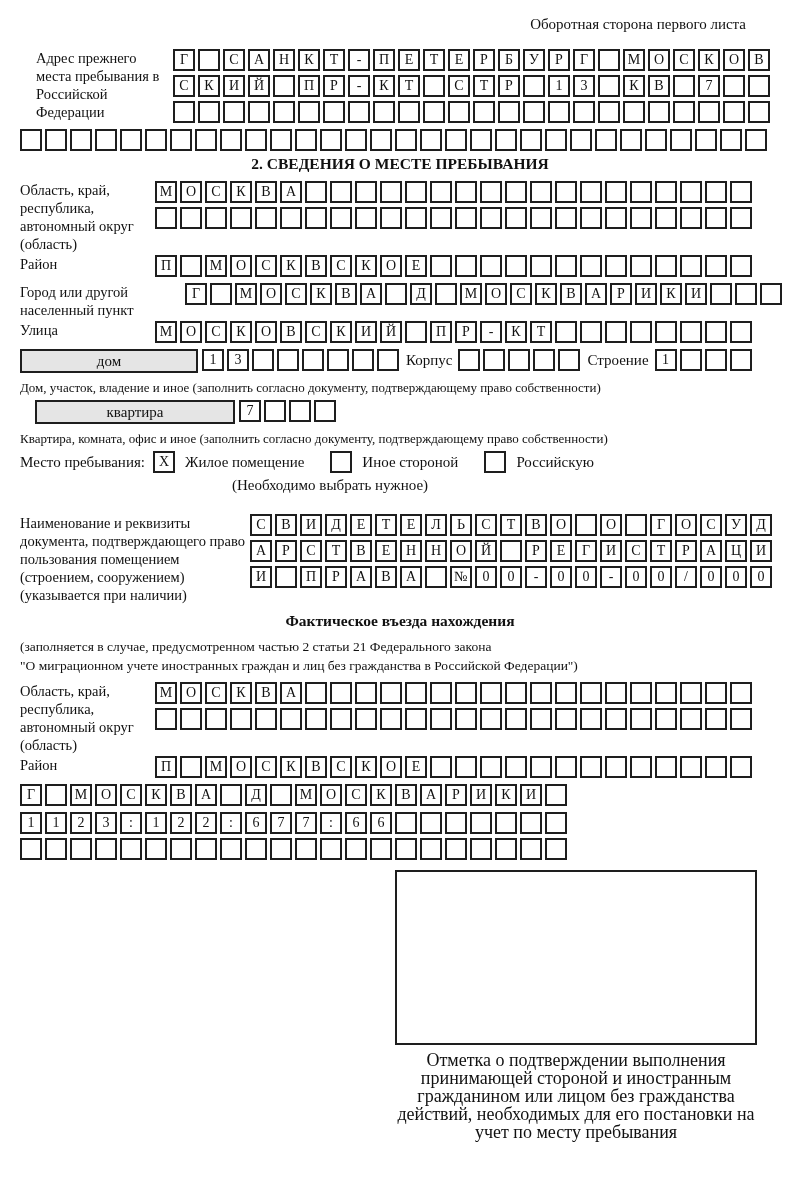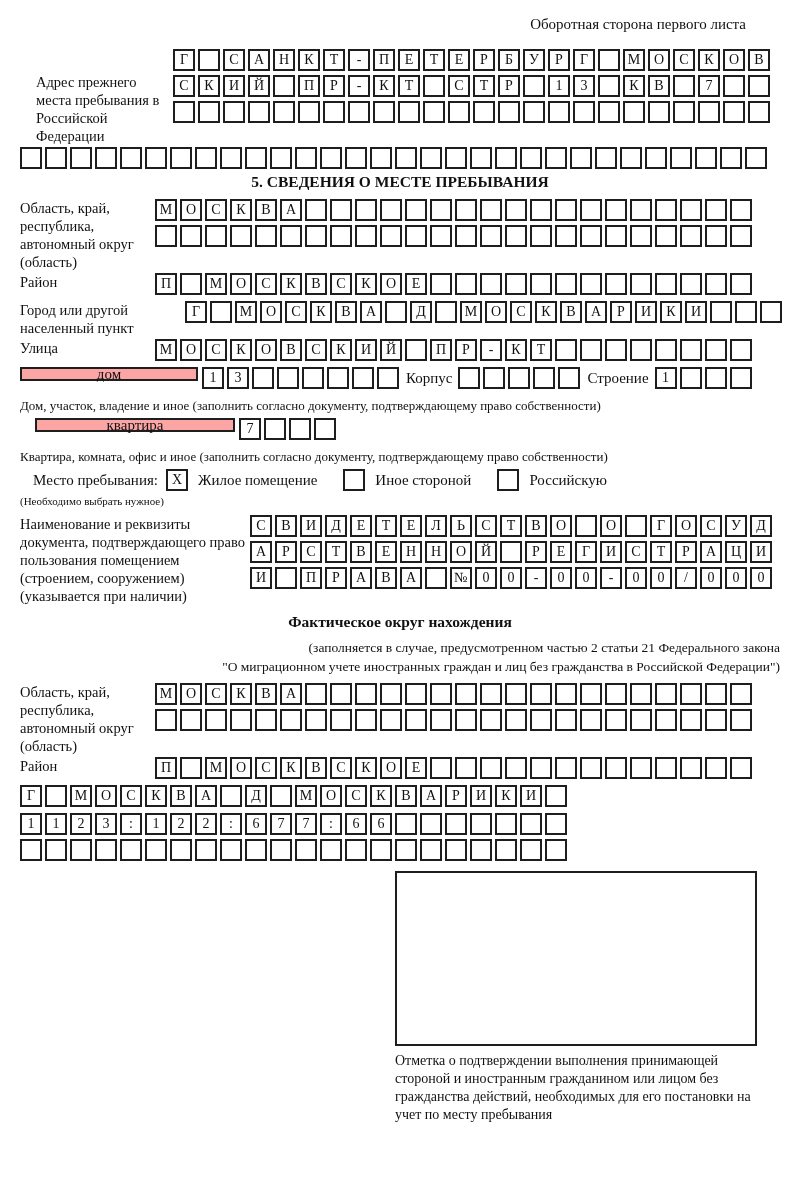--- a/index.html
+++ b/index.html
@@ -10,21 +10,21 @@
   }
   .page{padding:16px 20px;position:relative;}
   .header-note{
     text-align:right;font-size:15px;padding-right:34px;margin-bottom:16px;
   }
   
   .frow{display:flex;align-items:flex-start;margin-bottom:2px;}
   .flabel{
     width:135px;flex-shrink:0;font-size:14.5px;line-height:18px;
   }
-  .flabel.indent{width:153px;padding-left:16px;box-sizing:border-box;margin-top:24px;}
+  .flabel.indent{width:153px;padding-left:16px;box-sizing:border-box;}
   .flabel.w165{width:165px;}
   .flabel.w192{width:192px;}
   .flabel.w230{width:230px;}
   .cellgroup{display:flex;flex-direction:column;}
   .cells{display:flex;margin-bottom:4px;}
   .cell{
     width:22px;height:22px;box-sizing:border-box;flex-shrink:0;
     border:2px solid #1e1e1e;margin-right:3px;background:#fff;
     display:flex;align-items:center;justify-content:center;
     font-size:14px;line-height:1;
@@ -33,47 +33,47 @@
   .note{
     font-size:13px;line-height:17px;text-align:center;margin-bottom:4px;
   }
   .note.left-pad{padding-left:0;text-align:left;}
   .sec-title{
     font-size:15.5px;font-weight:bold;text-align:center;margin:4px 0 8px 0;
   }
   
   .hrow{display:flex;align-items:flex-start;margin-bottom:4px;}
   .widebox{
-    box-sizing:border-box;border:2px solid #1e1e1e;height:14px;
+    box-sizing:border-box;border:2px solid #1e1e1e;height:24px;
     display:flex;align-items:center;justify-content:center;
-    font-size:15px;background:#fca5a5;flex-shrink:0;margin-right:4px;
+    font-size:15px;background:#e5e5e5;flex-shrink:0;margin-right:4px;
   }
   .widebox.house{width:178px;}
   .widebox.apt{width:200px;margin-left:15px;}
   .inline-label{font-size:15px;line-height:22px;margin:0 6px 0 4px;flex-shrink:0;}
   
-  .stayrow{display:flex;align-items:center;margin:4px 0 4px 13px;}
+  .stayrow{display:flex;align-items:center;margin:4px 0 4px 0;}
   .stay-label{font-size:15px;margin-right:8px;}
   .checkbox{
     width:22px;height:22px;box-sizing:border-box;border:2px solid #1e1e1e;
     display:inline-flex;align-items:center;justify-content:center;
     font-size:14px;flex-shrink:0;
   }
   .opt-label{font-size:15px;margin:0 26px 0 10px;}
-  .subnote{font-size:11px;width:620px;margin-bottom:8px;}
+  .subnote{font-size:15px;text-align:center;width:620px;margin-bottom:20px;}
   
   .sub-title{font-size:15.5px;font-weight:bold;text-align:center;margin:8px 0 8px 0;}
-  .law-note{font-size:13.5px;line-height:17px;text-align:right;margin-bottom:2px;}
+  .law-note{font-size:13.5px;line-height:17px;text-align:left;margin-bottom:2px;}
   
   .stamp-wrap{margin-top:6px;margin-left:375px;width:362px;}
   .stamp-box{
     width:362px;height:175px;box-sizing:border-box;border:2px solid #1e1e1e;background:#fff;
   }
   .stamp-note{
-    margin-top:6px;font-size:14px;line-height:18px;
+    margin-top:6px;font-size:18px;line-height:18px;text-align:center;
   }
 </style>
 </head>
 <body>
 
 <div class="page">
 
   <div class="header-note">Оборотная сторона первого листа</div>
 
   <div class="frow">
@@ -185,21 +185,21 @@
       <span class="cell"></span>
       <span class="cell"></span>
       <span class="cell"></span>
       <span class="cell"></span>
       <span class="cell"></span>
       <span class="cell"></span>
       <span class="cell"></span>
       <span class="cell"></span>
     </div>
 
-  <div class="sec-title">5. СВЕДЕНИЯ О МЕСТЕ ПРЕБЫВАНИЯ</div>
+  <div class="sec-title">2. СВЕДЕНИЯ О МЕСТЕ ПРЕБЫВАНИЯ</div>
 
   <div class="frow">
     <div class="flabel">Область, край, республика, автономный округ (область)</div>
     <div class="cellgroup">
       <div class="cells">
           <span class="cell">М</span>
           <span class="cell">О</span>
           <span class="cell">С</span>
           <span class="cell">К</span>
           <span class="cell">В</span>
@@ -466,21 +466,21 @@
           <span class="cell">0</span>
           <span class="cell">0</span>
           <span class="cell">/</span>
           <span class="cell">0</span>
           <span class="cell">0</span>
           <span class="cell">0</span>
         </div>
     </div>
   </div>
 
-  <div class="sub-title">Фактическое округ нахождения</div>
+  <div class="sub-title">Фактическое въезда нахождения</div>
   <div class="law-note">(заполняется в случае, предусмотренном частью 2 статьи 21 Федерального закона</div>
   <div class="law-note" style="margin-bottom:8px;">"О миграционном учете иностранных граждан и лиц без гражданства в Российской Федерации")</div>
 
   <div class="frow">
     <div class="flabel">Область, край, республика, автономный округ (область)</div>
     <div class="cellgroup">
       <div class="cells">
           <span class="cell">М</span>
           <span class="cell">О</span>
           <span class="cell">С</span>

